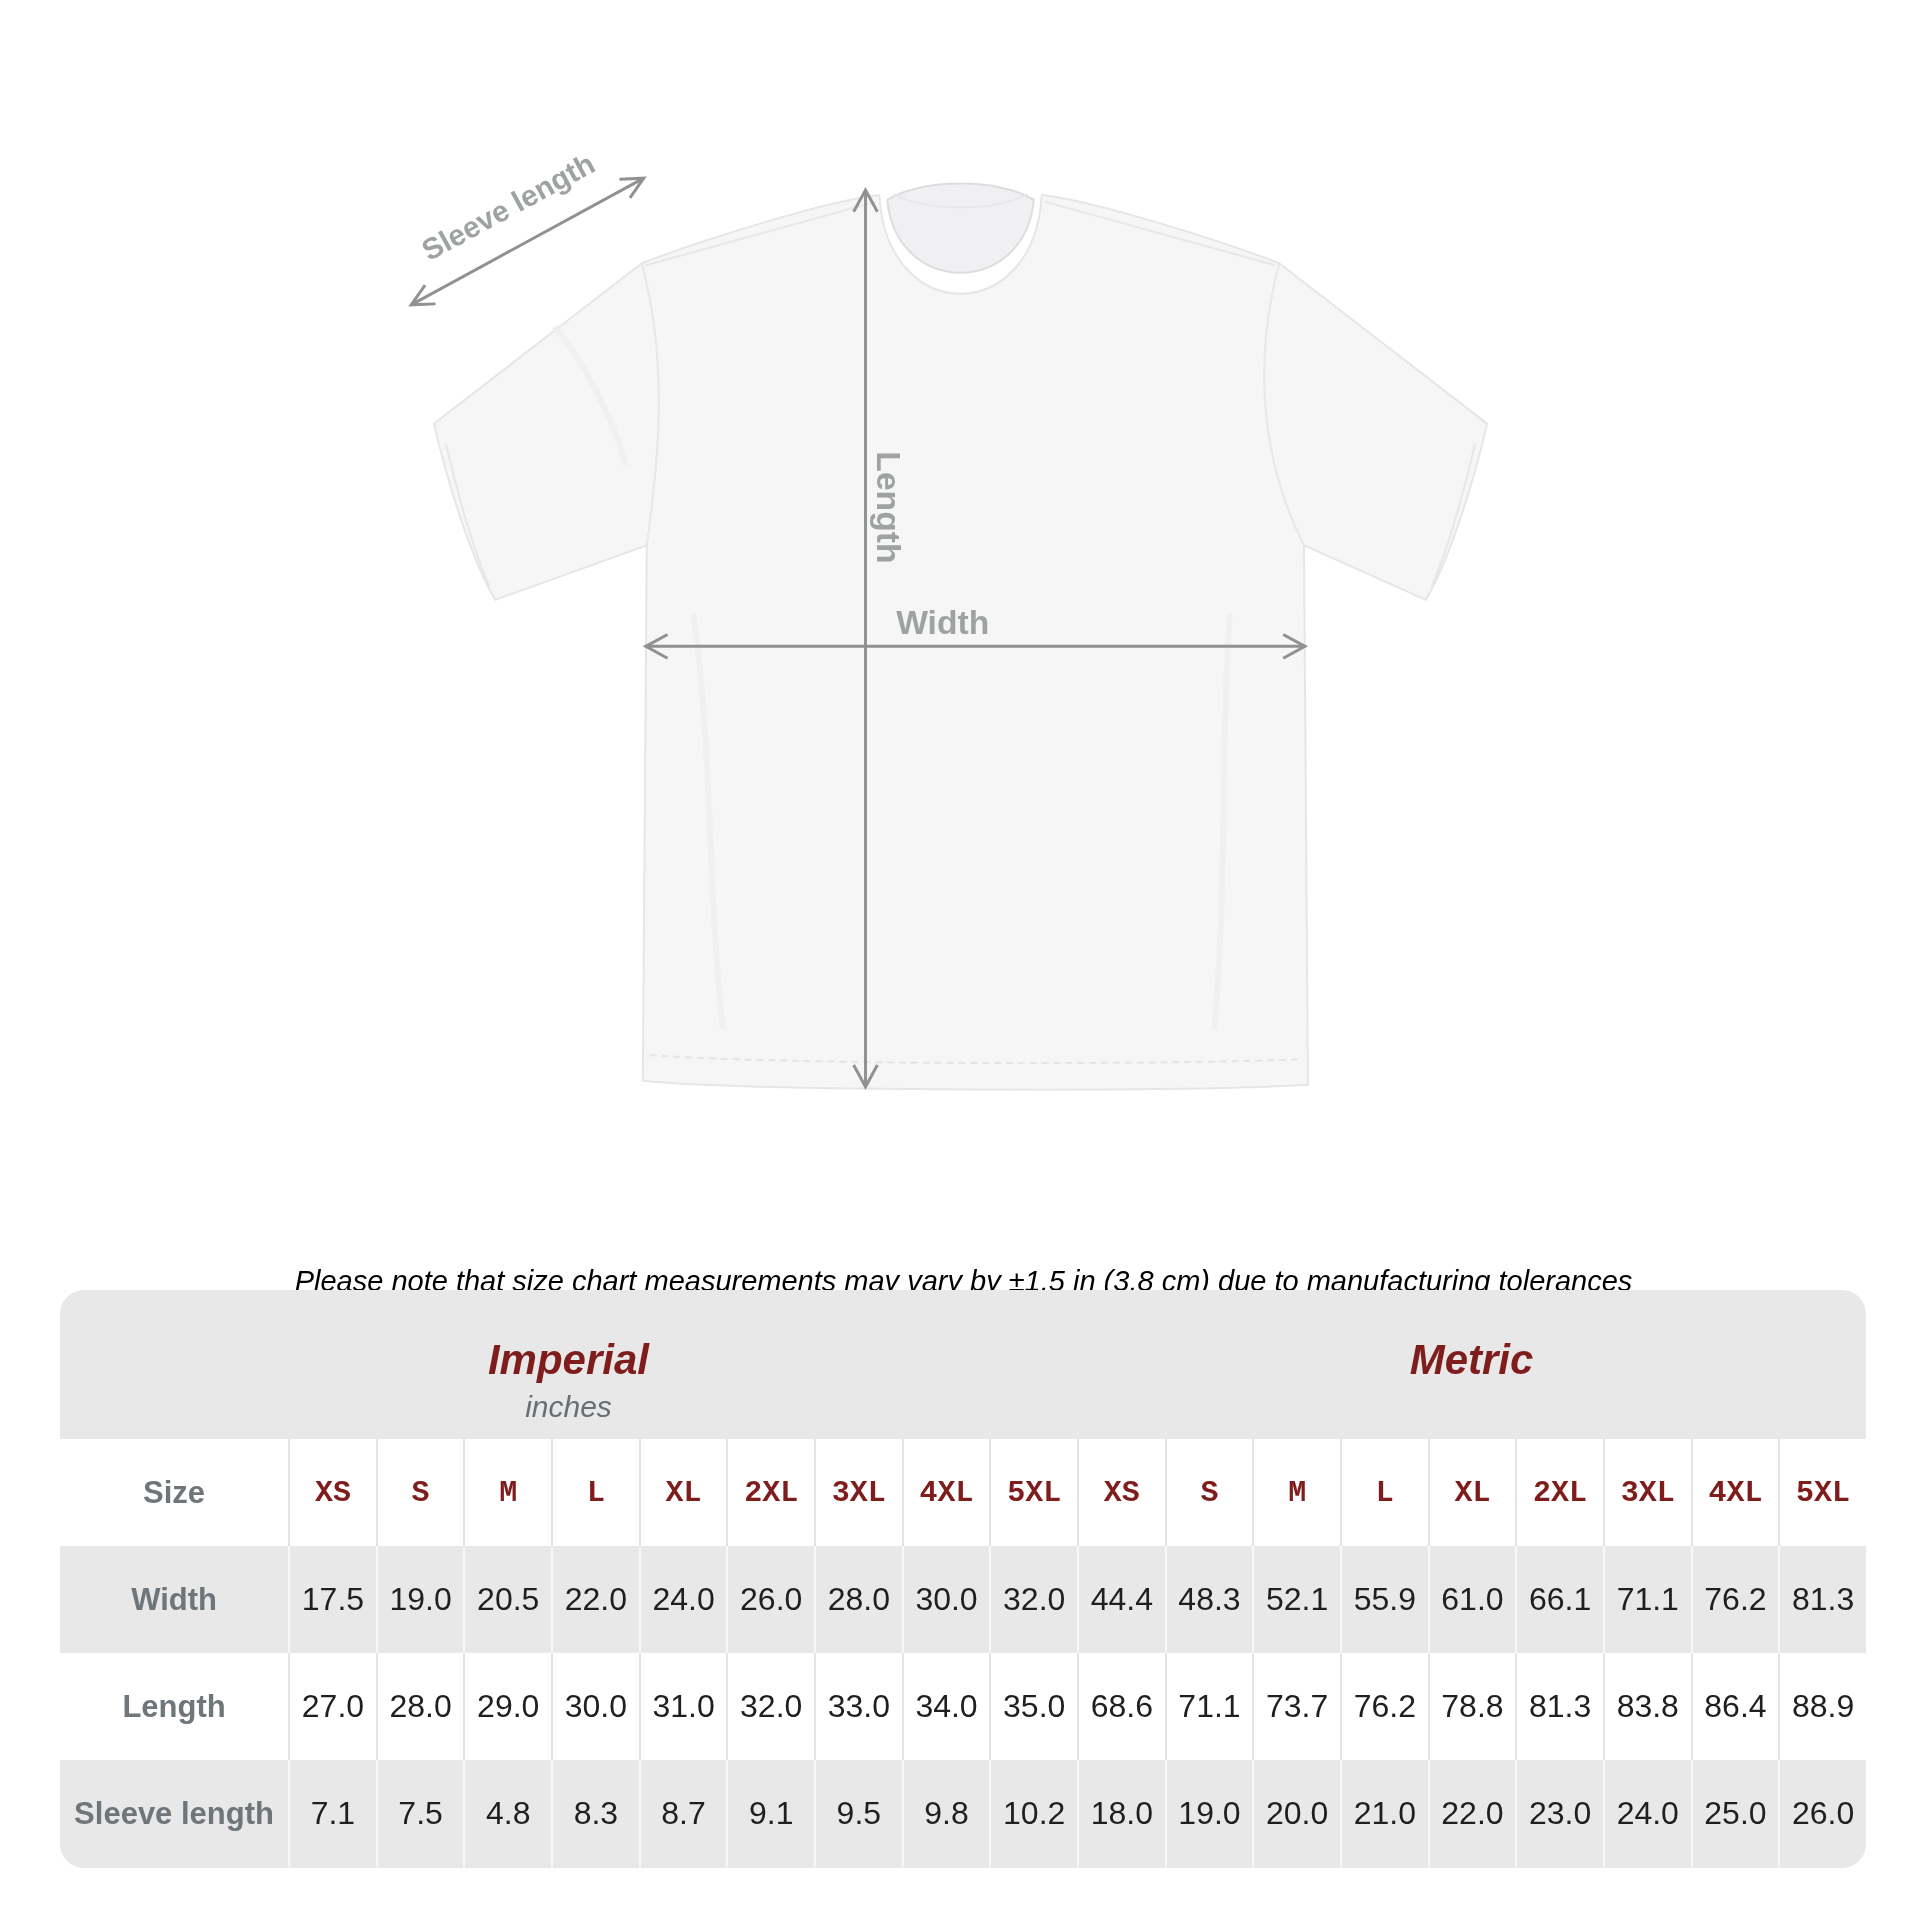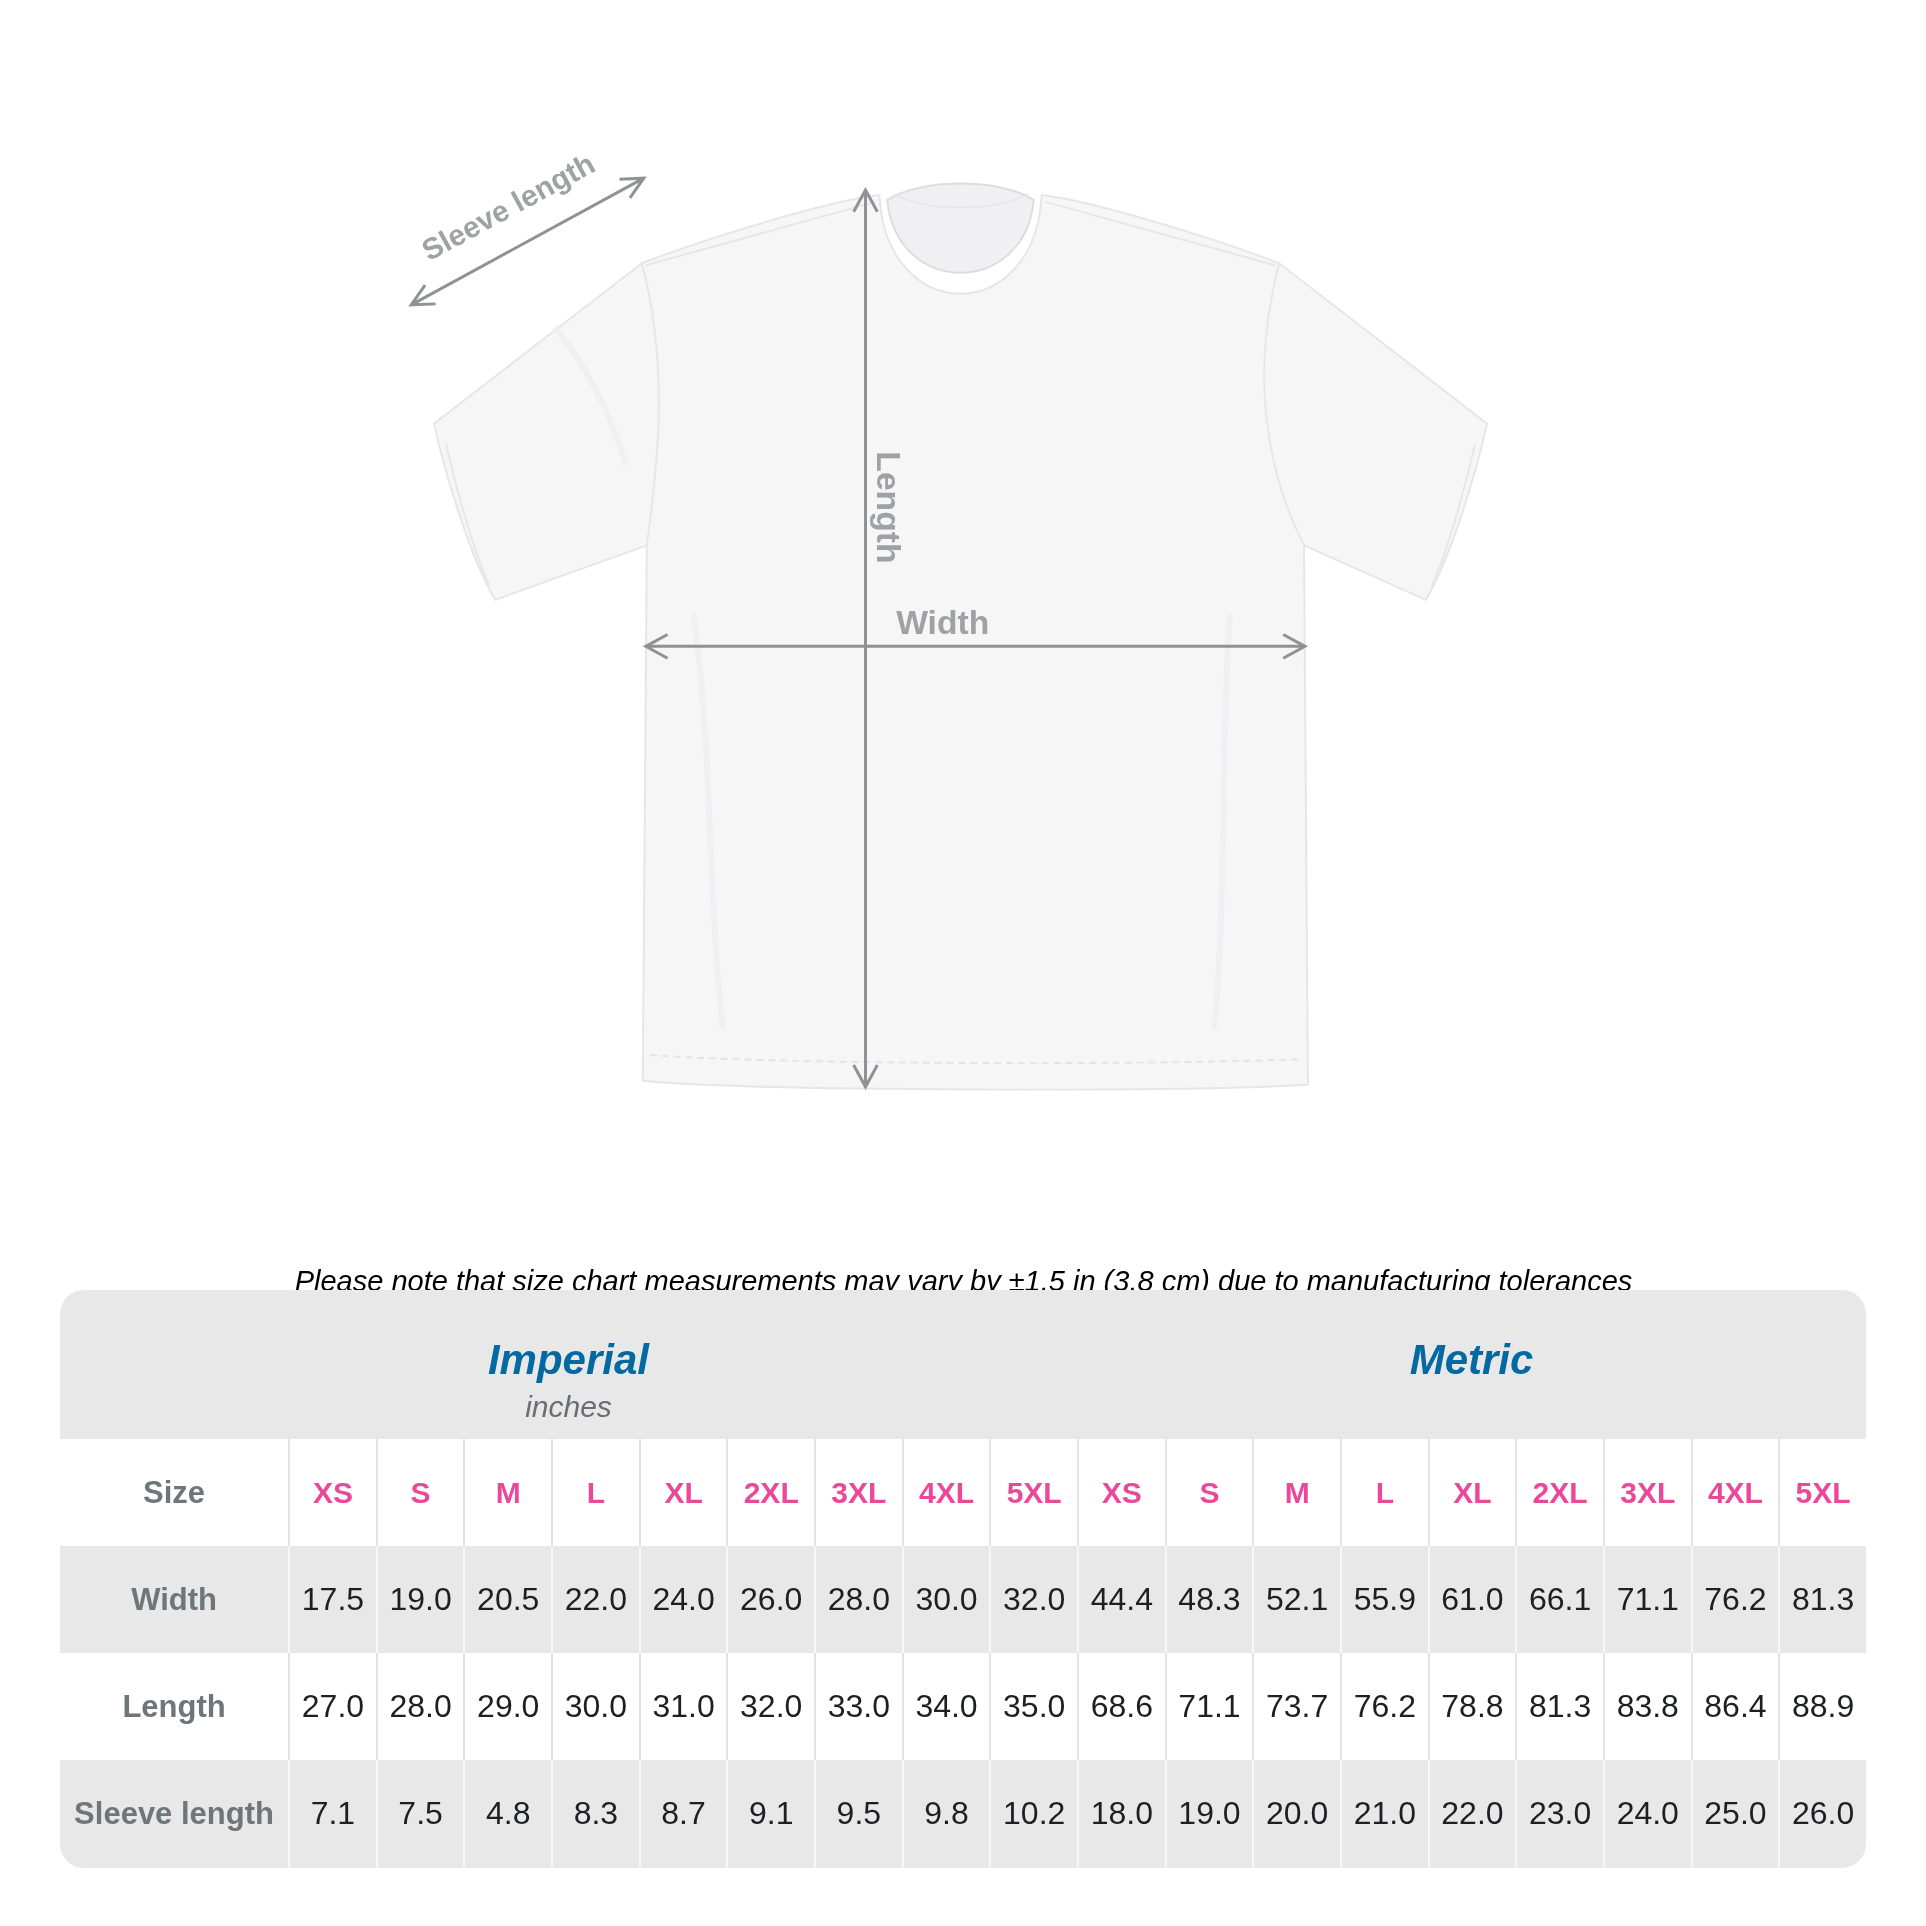--- a/index.html
+++ b/index.html
@@ -20,29 +20,29 @@
   .subtitle{position:absolute;left:0;top:1261px;width:100%;text-align:center;
          font-size:29px;line-height:40px;font-style:italic;color:#000000;}
 
   
   .card{position:absolute;left:60px;top:1290px;width:1806px;height:578px;
         background:#e8e8e9;border-radius:24px;overflow:hidden;}
   .units{display:flex;height:149px;box-sizing:border-box;padding-top:44px;}
   .unit{text-align:center;}
   .unit-imperial{width:1017px;}
   .unit-metric{width:789px;}
-  .unit-name{font-size:42px;line-height:51px;font-weight:bold;font-style:italic;color:#0369a1;}
+  .unit-name{font-size:42px;line-height:51px;font-weight:bold;font-style:italic;color:#7f1d1d;}
   .unit-sub{font-size:30px;line-height:44px;font-style:italic;color:#676f73;}
 
   .trow{display:flex;height:107px;}
   .lab{width:229px;display:flex;align-items:center;justify-content:center;
        font-weight:bold;font-size:31px;color:#6e767a;}
   .val{width:88px;box-sizing:border-box;display:flex;align-items:center;justify-content:center;
        font-size:32px;color:#1e1f21;border-left:2px solid transparent;}
-  .hd{font-weight:bold;font-size:30px;color:#ec4899;}
+  .hd{font-weight:bold;font-size:30px;color:#7f1d1d;font-family:Liberation Mono, monospace;}
   .r-white{background:#ffffff;}
   .r-white .val{border-left-color:#e3e3e5;}
   .r-gray .val{border-left-color:#f7f7f8;}
 </style>
 </head>
 <body>
 
 <div class="stage">
 
   <svg class="diagram" width="1927" height="1163" viewBox="0 0 1946 1175">

